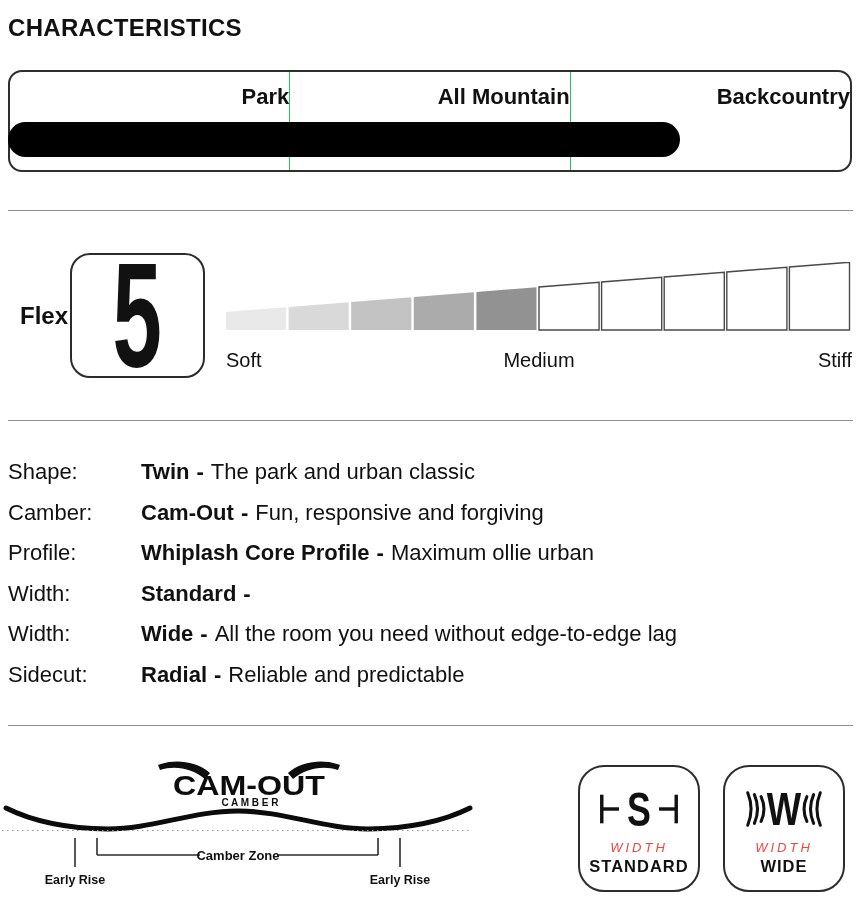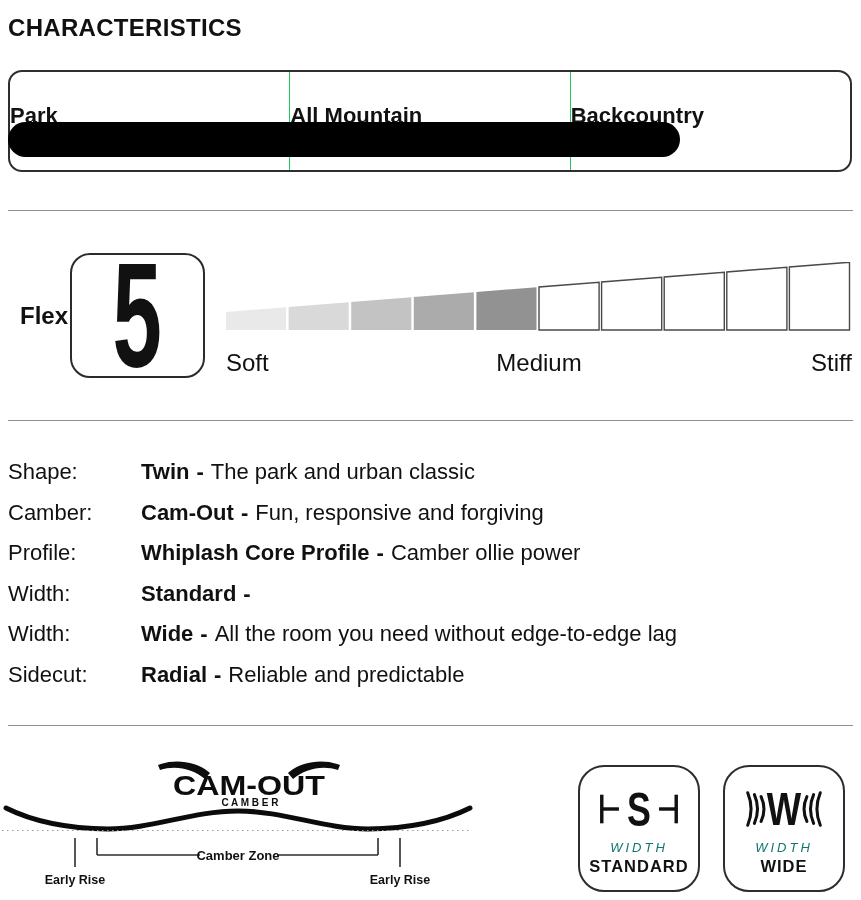--- a/index.html
+++ b/index.html
@@ -6,38 +6,38 @@
   body{width:861px;height:900px;position:relative;overflow:hidden;
        font-family:"Liberation Sans",sans-serif;color:#111;}
   .abs{position:absolute;}
 
   
   .page-title{left:8px;top:14px;font-size:24px;font-weight:bold;letter-spacing:.3px;}
 
   
   .terrain-bar{left:8px;top:70px;width:844px;height:102px;border:2px solid #2e2e2e;
                border-radius:14px;display:flex;box-sizing:border-box;background:#fff;}
-  .terrain-col{flex:1;display:flex;justify-content:flex-start;align-items:flex-start;
-               padding-top:31px;font-size:22px;font-weight:bold;}
+  .terrain-col{flex:1;display:flex;justify-content:flex-end;align-items:flex-start;
+               padding-top:12px;font-size:22px;font-weight:bold;}
   .terrain-col.sep{border-left:1px solid #22c55e;}
   .terrain-pill{position:absolute;left:-2px;top:50px;height:35px;border-radius:17.5px;}
 
   
   .divider{left:8px;width:845px;height:0;border-top:1px solid #8f8f8f;}
   .d1{top:210px;}.d2{top:420px;}.d3{top:725px;}
 
   
   .flex-label{left:20px;top:302px;font-size:24px;font-weight:bold;}
   .flex-box{left:70px;top:253px;width:135px;height:125px;border:2px solid #2b2b2b;
             border-radius:20px;display:flex;align-items:center;justify-content:center;
             box-sizing:border-box;}
   .flex-value{font-size:148px;font-weight:bold;line-height:1;transform:scaleX(.6);
               transform-origin:center;}
   .flex-meter{left:226px;top:262px;width:626px;height:69px;}
-  .scale{top:349px;font-size:24px;}
+  .scale{top:349px;font-size:20px;}
   .scale.soft{left:226px;}
   .scale.medium{left:539px;transform:translateX(-50%);}
   .scale.stiff{right:9px;}
 
   
   .specs{left:8px;top:452px;font-size:22px;}
   .spec-row{height:40.5px;display:flex;align-items:center;white-space:nowrap;}
   .spec-label{display:inline-block;width:133px;}
   .spec-value{font-weight:bold;}
   .spec-sep{font-weight:bold;margin:0 7px;}
@@ -46,21 +46,21 @@
   .camber-svg{left:0;top:745px;width:520px;height:155px;}
   .camber-svg text{font-family:"Liberation Sans",sans-serif;}
 
   
   .badge{top:765px;width:122px;height:127px;border:2px solid #2d2d2d;border-radius:26px;
          box-sizing:border-box;display:flex;flex-direction:column;align-items:center;
          background:#fff;}
   .badge-standard{left:578px;}
   .badge-wide{left:723px;}
   .badge-icon{margin-top:21px;width:98px;height:42px;}
-  .badge-width{font-style:italic;font-size:13px;letter-spacing:3px;color:#0f766e;margin-top:10px;}
+  .badge-width{font-style:italic;font-size:13px;letter-spacing:3px;color:#ef4444;margin-top:10px;}
   .badge-name{font-weight:bold;font-size:16.5px;letter-spacing:1px;margin-top:2px;}
 </style>
 </head>
 <body>
 
 <div class="abs page-title">CHARACTERISTICS</div>
 
 <div class="abs terrain-bar">
   <div class="terrain-col">
     <span>Park</span>
@@ -108,21 +108,21 @@
   <div class="spec-row">
     <span class="spec-label">Camber:</span>
       <span class="spec-value">Cam-Out</span>
       <span class="spec-sep">-</span>
       <span class="spec-desc">Fun, responsive and forgiving</span>
   </div>
   <div class="spec-row">
     <span class="spec-label">Profile:</span>
       <span class="spec-value">Whiplash Core Profile</span>
       <span class="spec-sep">-</span>
-      <span class="spec-desc">Camber ollie power</span>
+      <span class="spec-desc">Maximum ollie urban</span>
   </div>
   <div class="spec-row">
     <span class="spec-label">Width:</span>
       <span class="spec-value">Standard</span>
       <span class="spec-sep">-</span>
   </div>
   <div class="spec-row">
     <span class="spec-label">Width:</span>
       <span class="spec-value">Wide</span>
       <span class="spec-sep">-</span>

